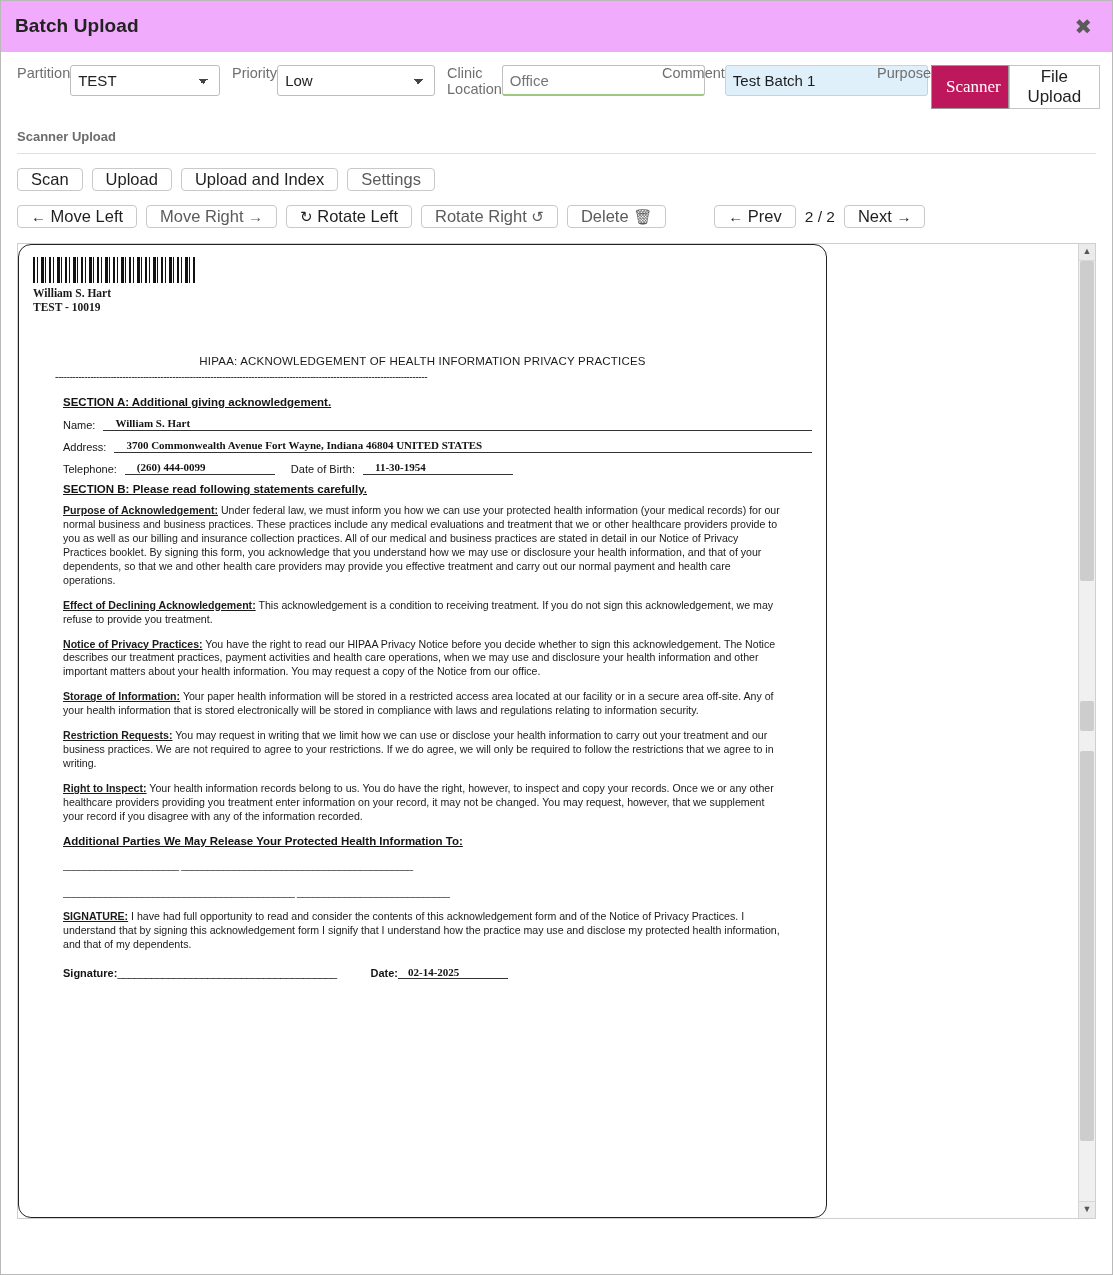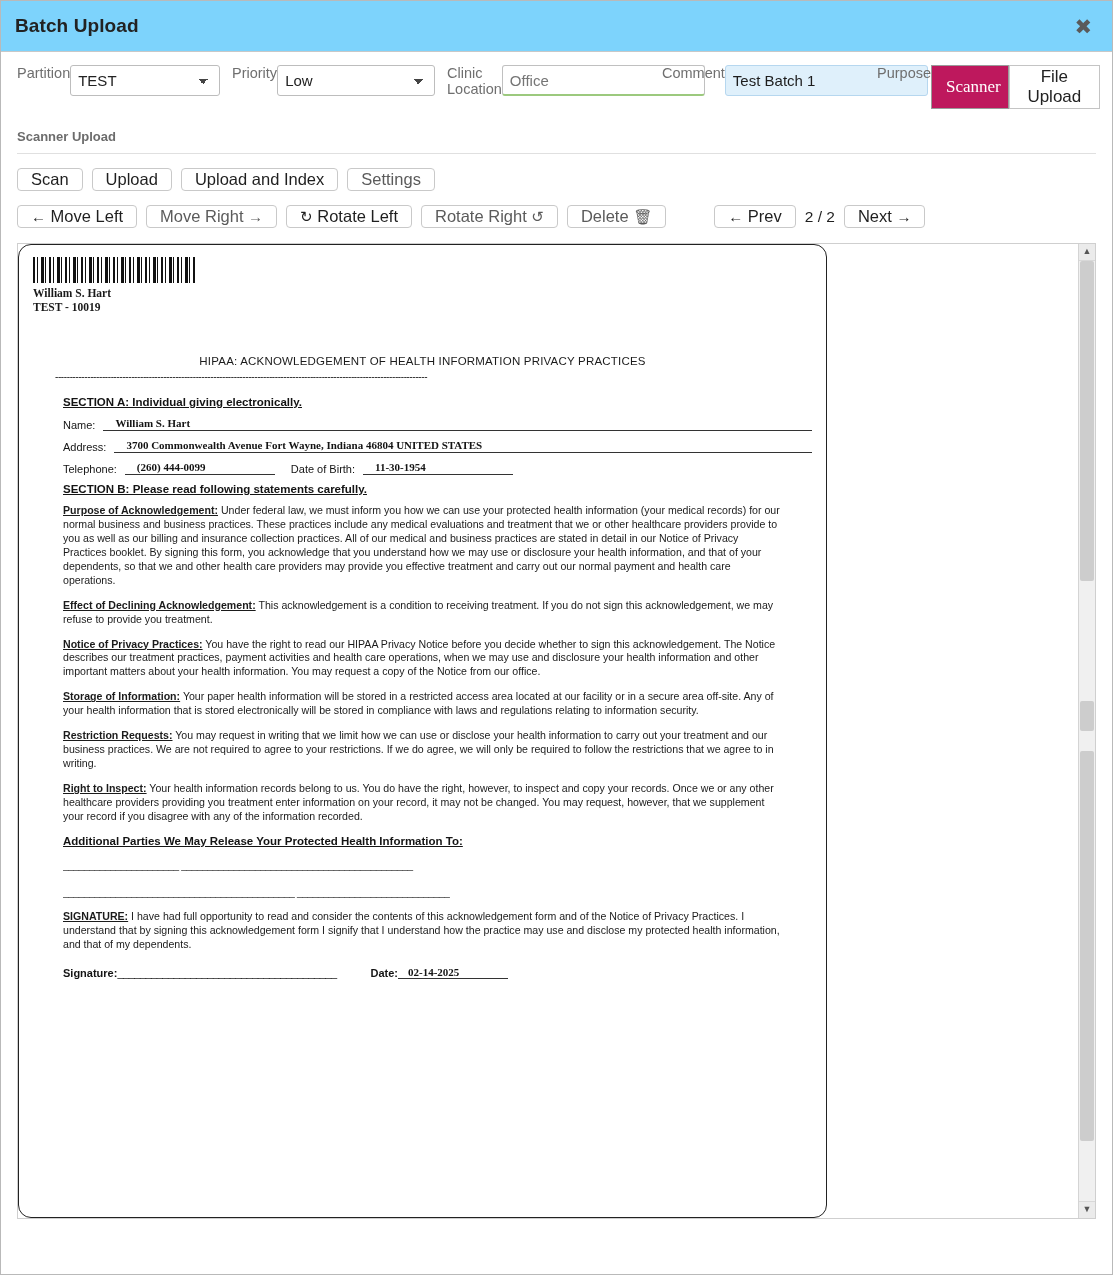--- a/index.html
+++ b/index.html
@@ -13,21 +13,21 @@
     position: relative;
     width: 1113px;
     height: 1275px;
     background: #fff;
     border: 1px solid #b9b9b9;
     overflow: hidden;
   }
   
   .titlebar {
     height: 51px;
-    background: #7dd3fc;
+    background: #f0abfc;
     border-bottom: 1px solid #c8c8c8;
     display: flex;
     align-items: center;
     padding: 0 14px;
   }
   .titlebar .title {
     font-size: 19px;
     font-weight: bold;
     color: #222;
     letter-spacing: .1px;
@@ -389,21 +389,21 @@
     <div class="page">
       <div class="page-inner">
 
         <div class="barcode"></div>
         <div class="doc-name">William S. Hart</div>
         <div class="doc-id">TEST - 10019</div>
 
         <div class="doc-title">HIPAA: ACKNOWLEDGEMENT OF HEALTH INFORMATION PRIVACY PRACTICES</div>
         <div class="dashline">-------------------------------------------------------------------------------------------------------------------------------</div>
 
-        <div class="sec-h">SECTION A:  Individual giving electronically.</div>
+        <div class="sec-h">SECTION A:  Additional giving acknowledgement.</div>
 
         <div class="fline">
           <span class="k">Name:</span>
           <span class="v">William S. Hart</span>
         </div>
         <div class="fline">
           <span class="k">Address:</span>
           <span class="v">3700 Commonwealth Avenue Fort Wayne, Indiana 46804 UNITED STATES</span>
         </div>
         <div class="fline">

